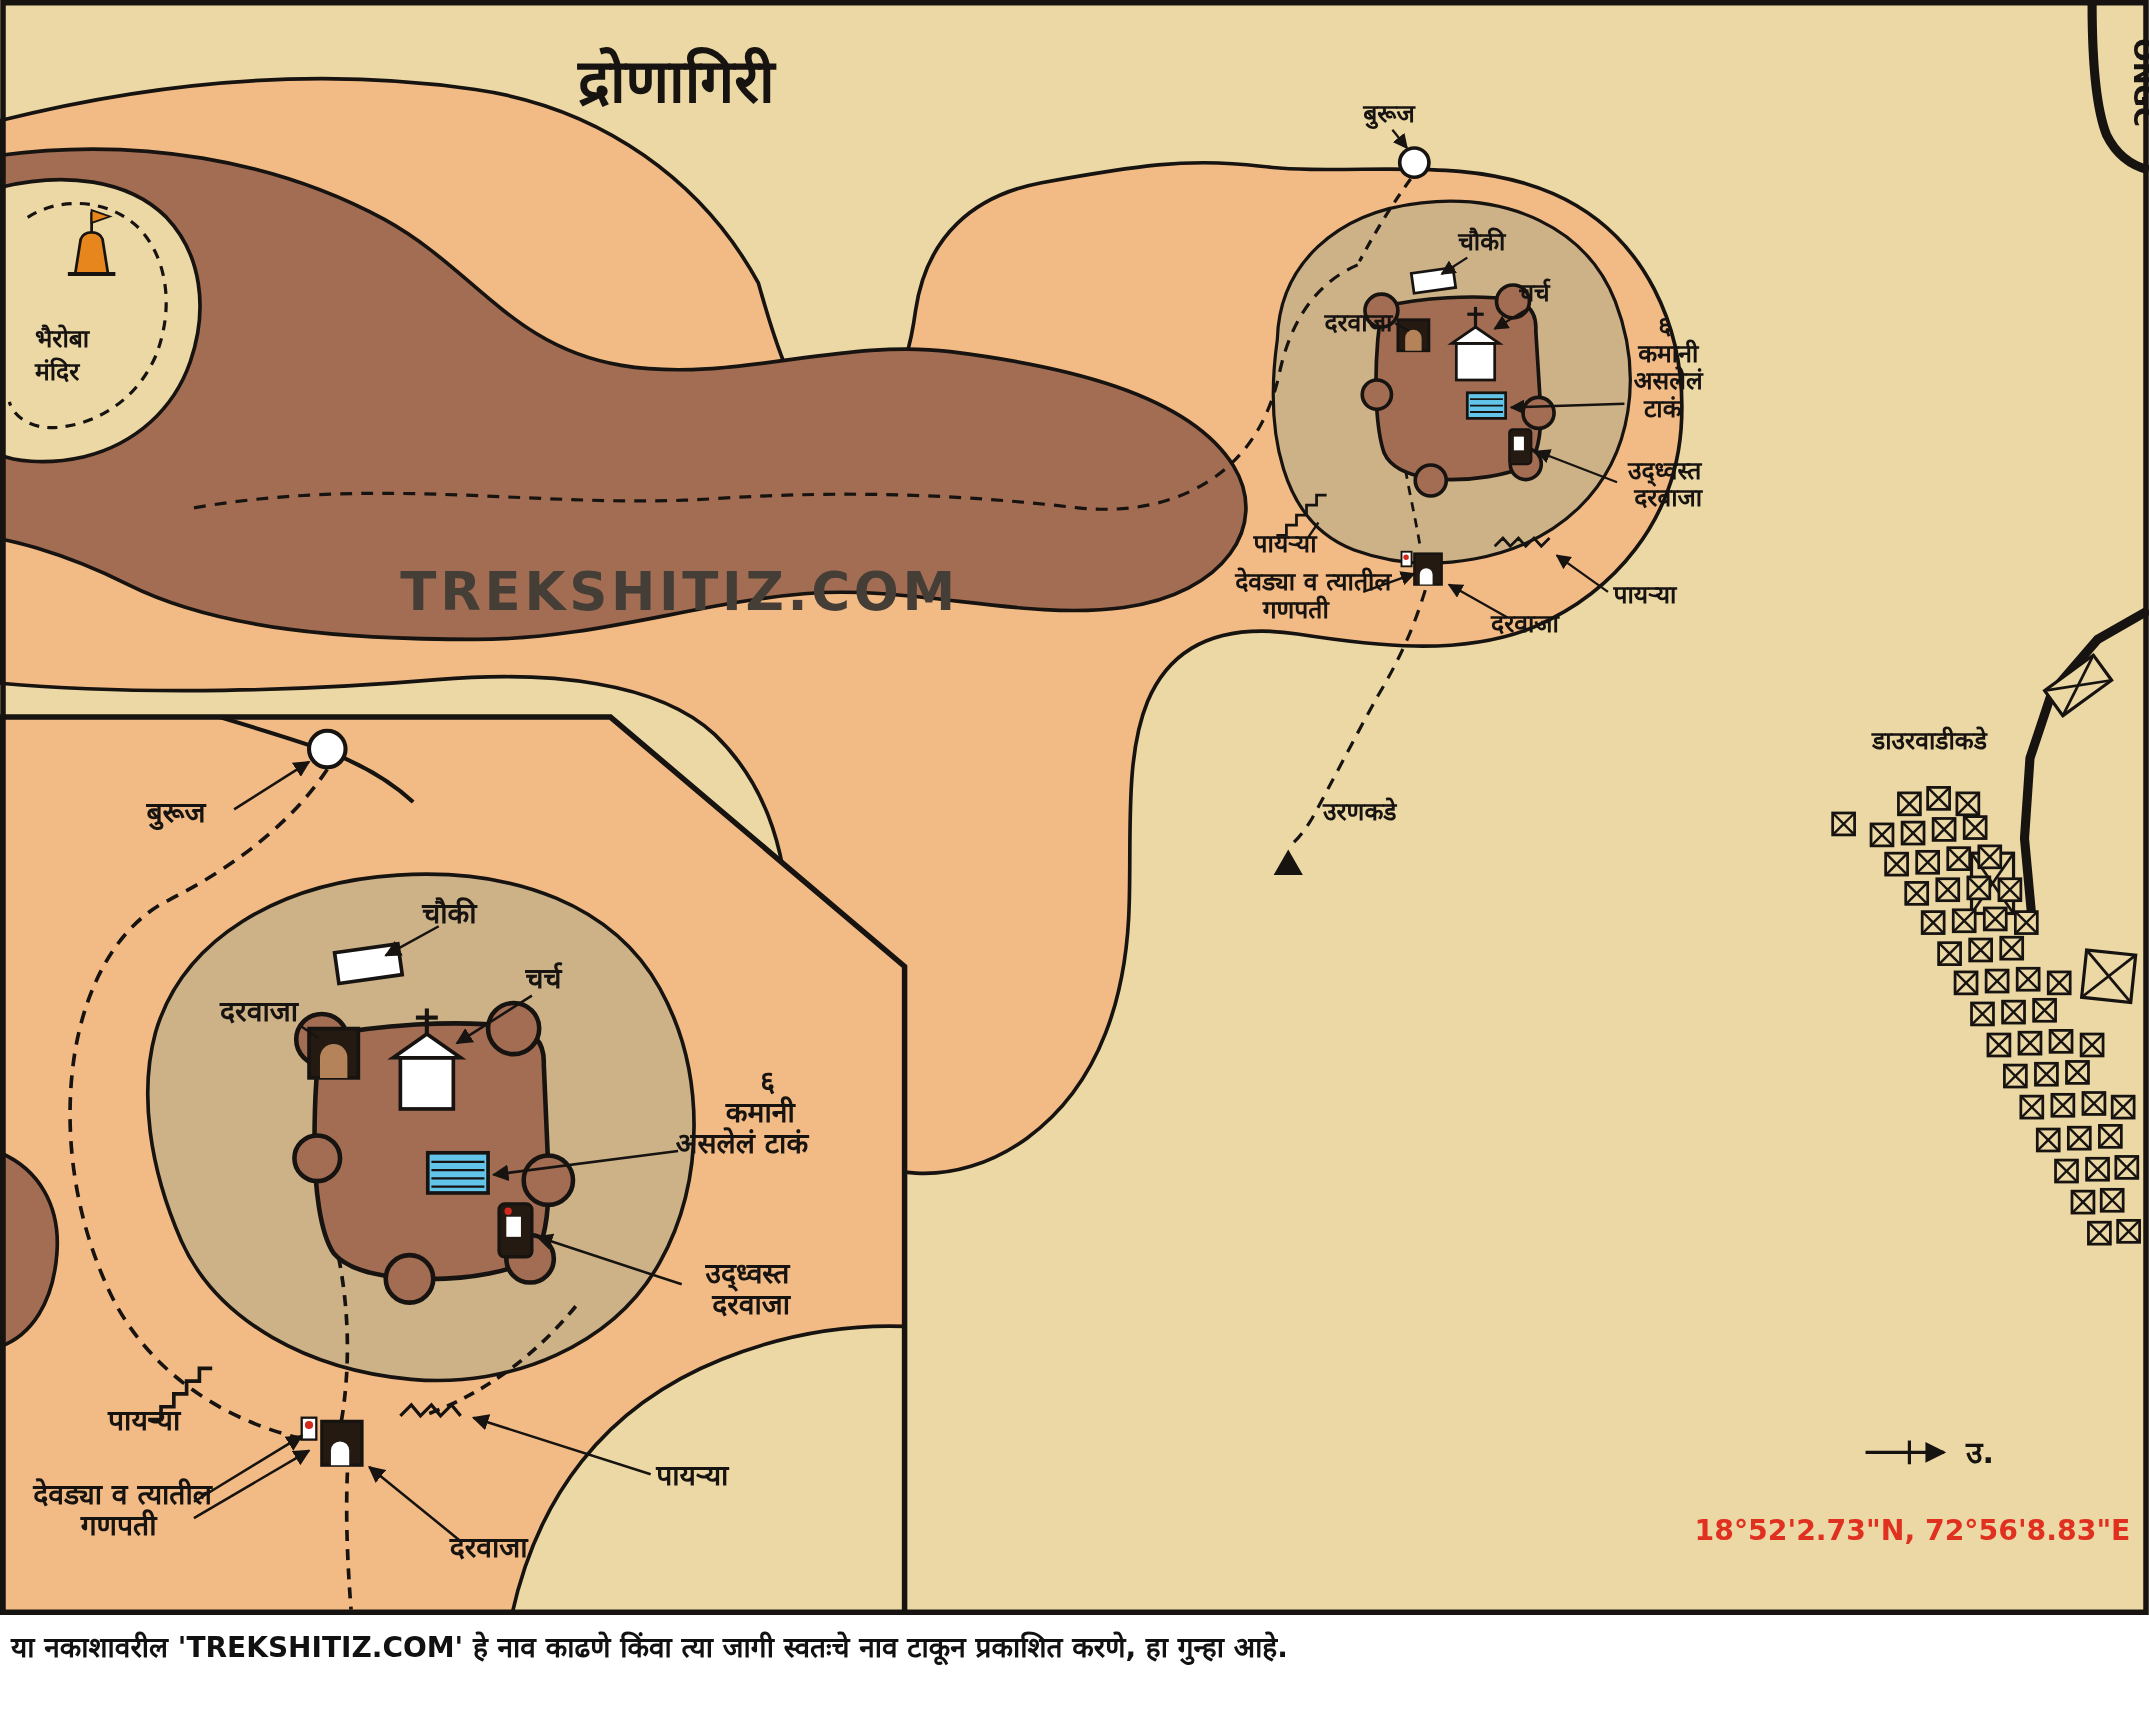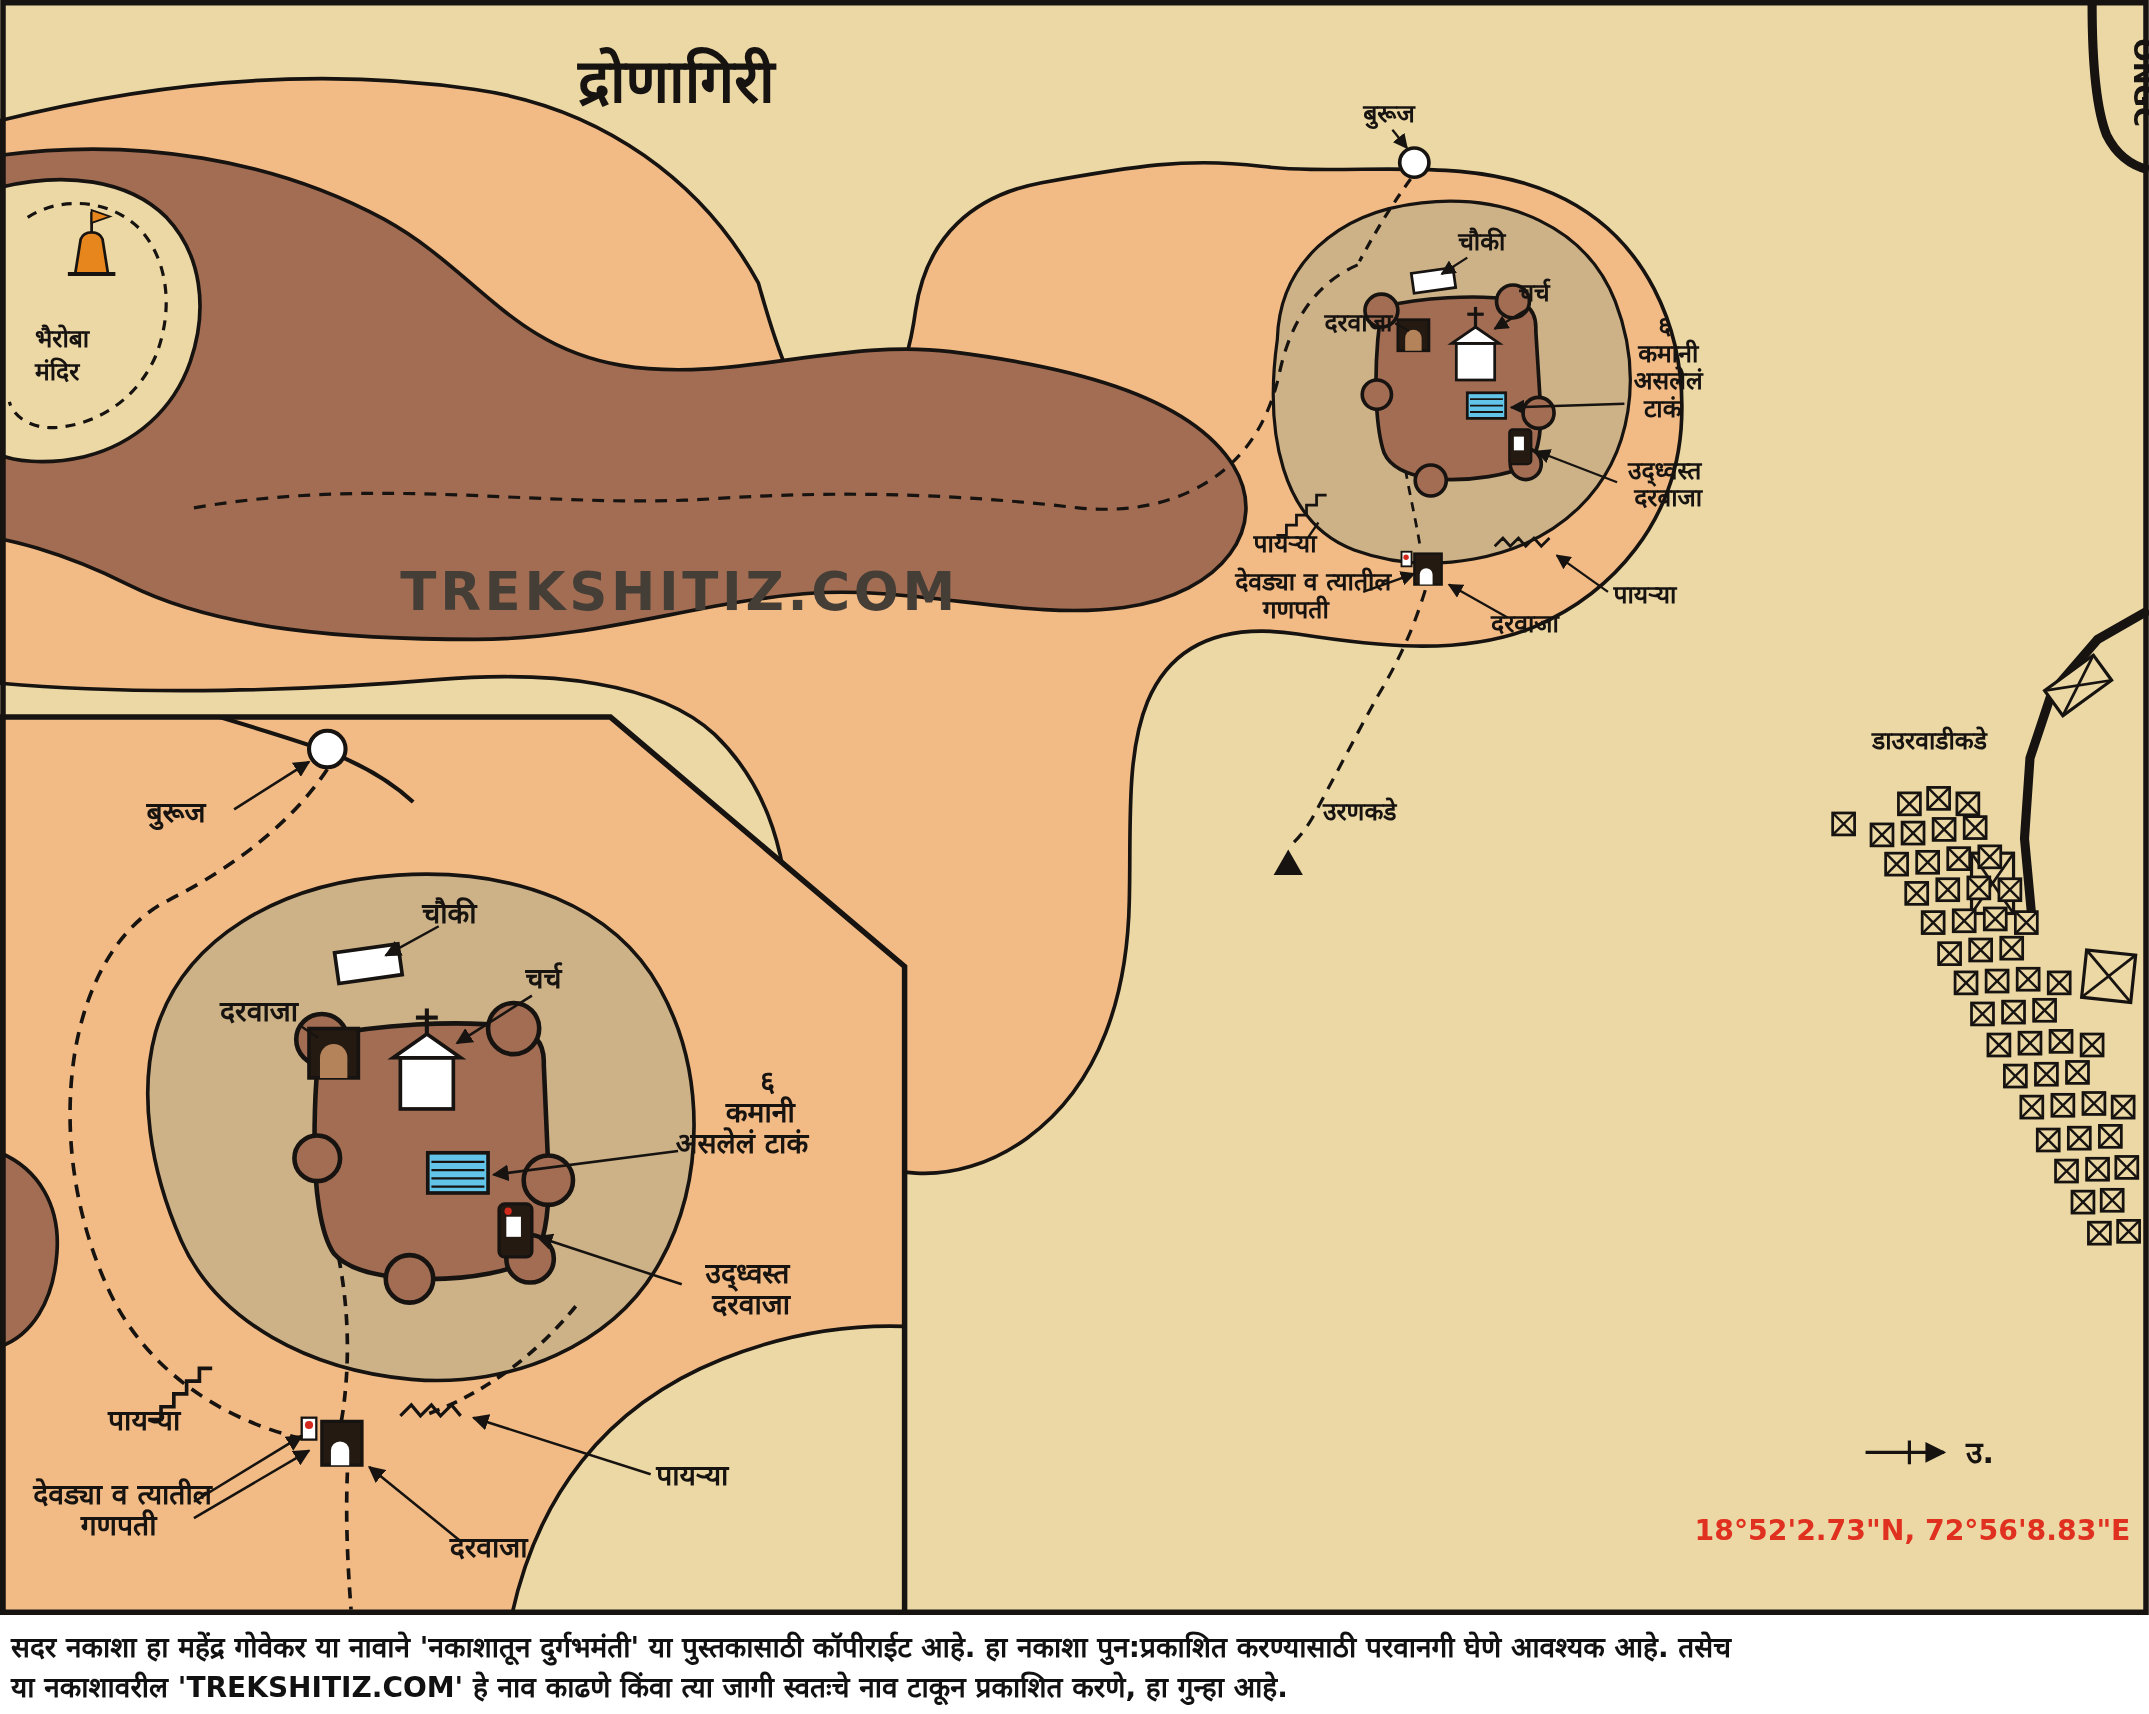--- a/index.html
+++ b/index.html
@@ -311,17 +311,16 @@
     <line x1="2042" y1="1590" x2="2128" y2="1590" stroke="#161310" stroke-width="3.5" marker-end="url(#arr)"></line>
     <line x1="2090" y1="1577" x2="2090" y2="1603" stroke="#161310" stroke-width="3.5"></line>
     <text class="north-t" x="2152" y="1602">उ.</text>
   </g>
   <text class="coord-t" x="2332" y="1686" text-anchor="end">18°52'2.73"N, 72°56'8.83"E</text>
 
   <rect x="3" y="3" width="2346" height="1762" fill="none" stroke="#161310" stroke-width="6"></rect>
 </svg>
 
 <div id="copyright">
-  <div>सदर नकाशा हा महेंद्र गोवेकर या नावाने 'नकाशातून दुर्गभमंती' या पुस्तकासाठी कॉपीराईट आहे. हा नकाशा पुन:प्रकाशित करण्यासाठी परवानगी घेणे आवश्यक आहे. तसेच</div>
   <div><span>या नकाशावरील </span><span class="brand">'TREKSHITIZ.COM'</span><span> हे नाव काढणे किंवा त्या जागी स्वतःचे नाव टाकून प्रकाशित करणे, हा गुन्हा आहे.</span></div>
 </div>
 </div>
 
 
 </body></html>

